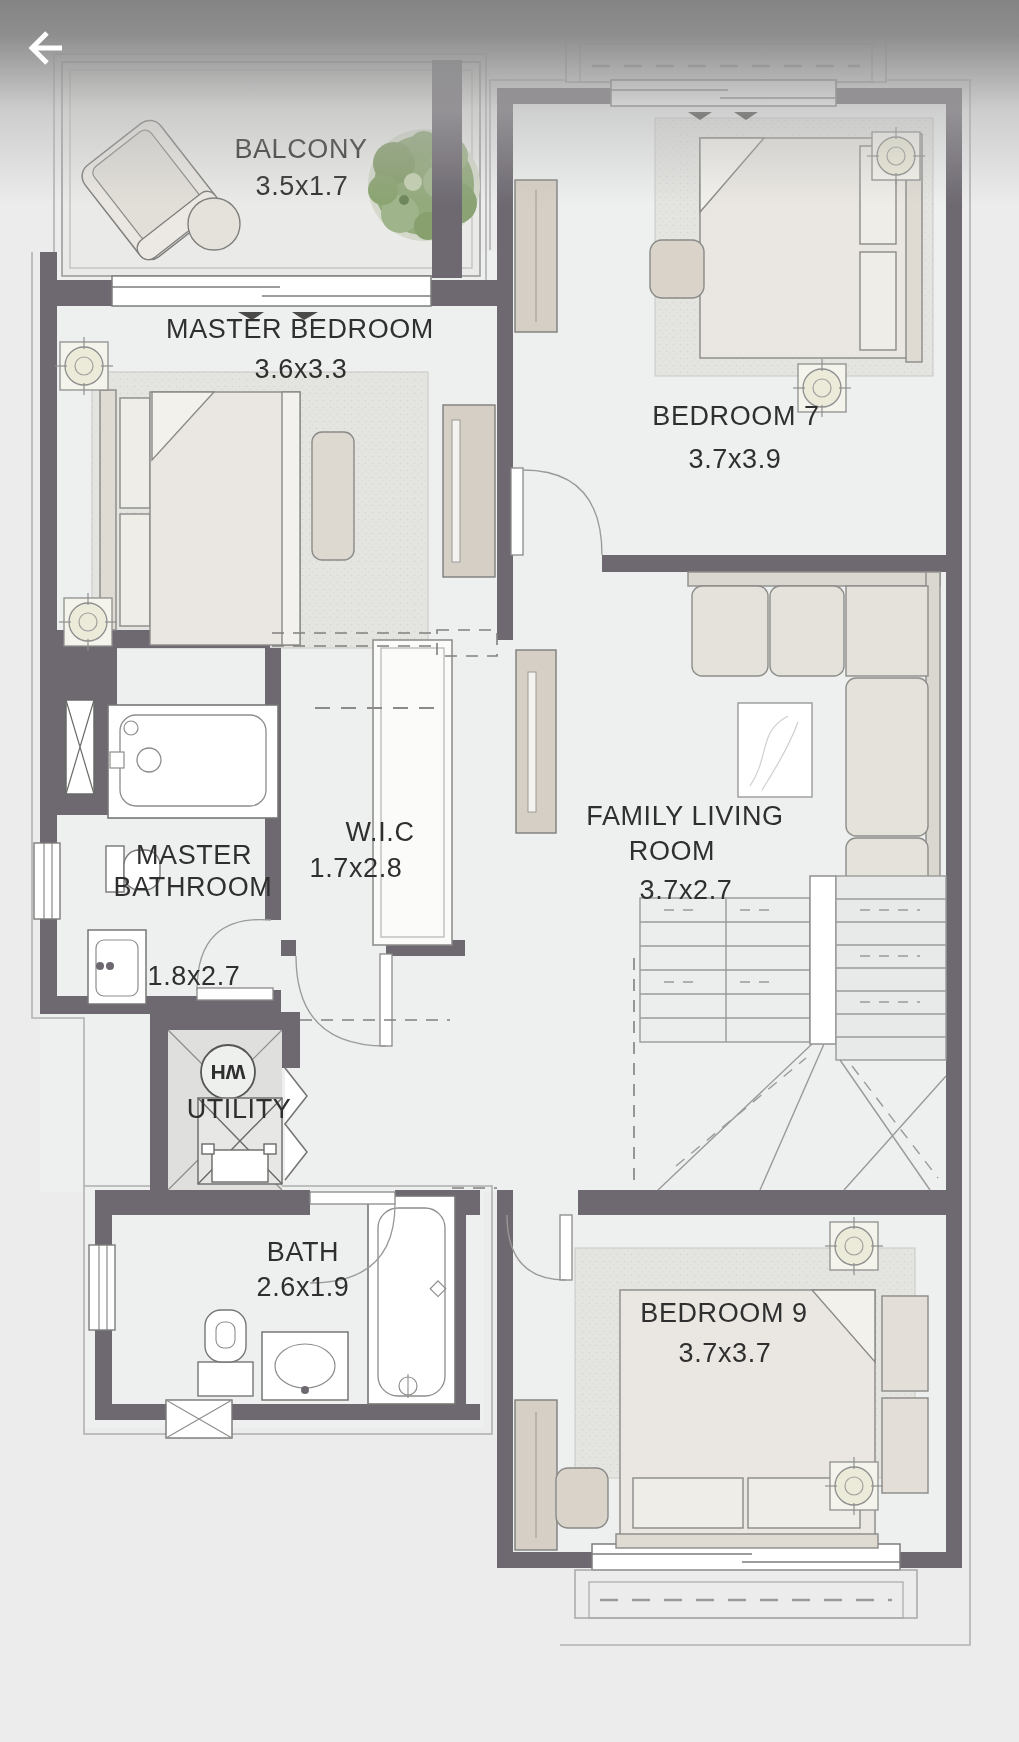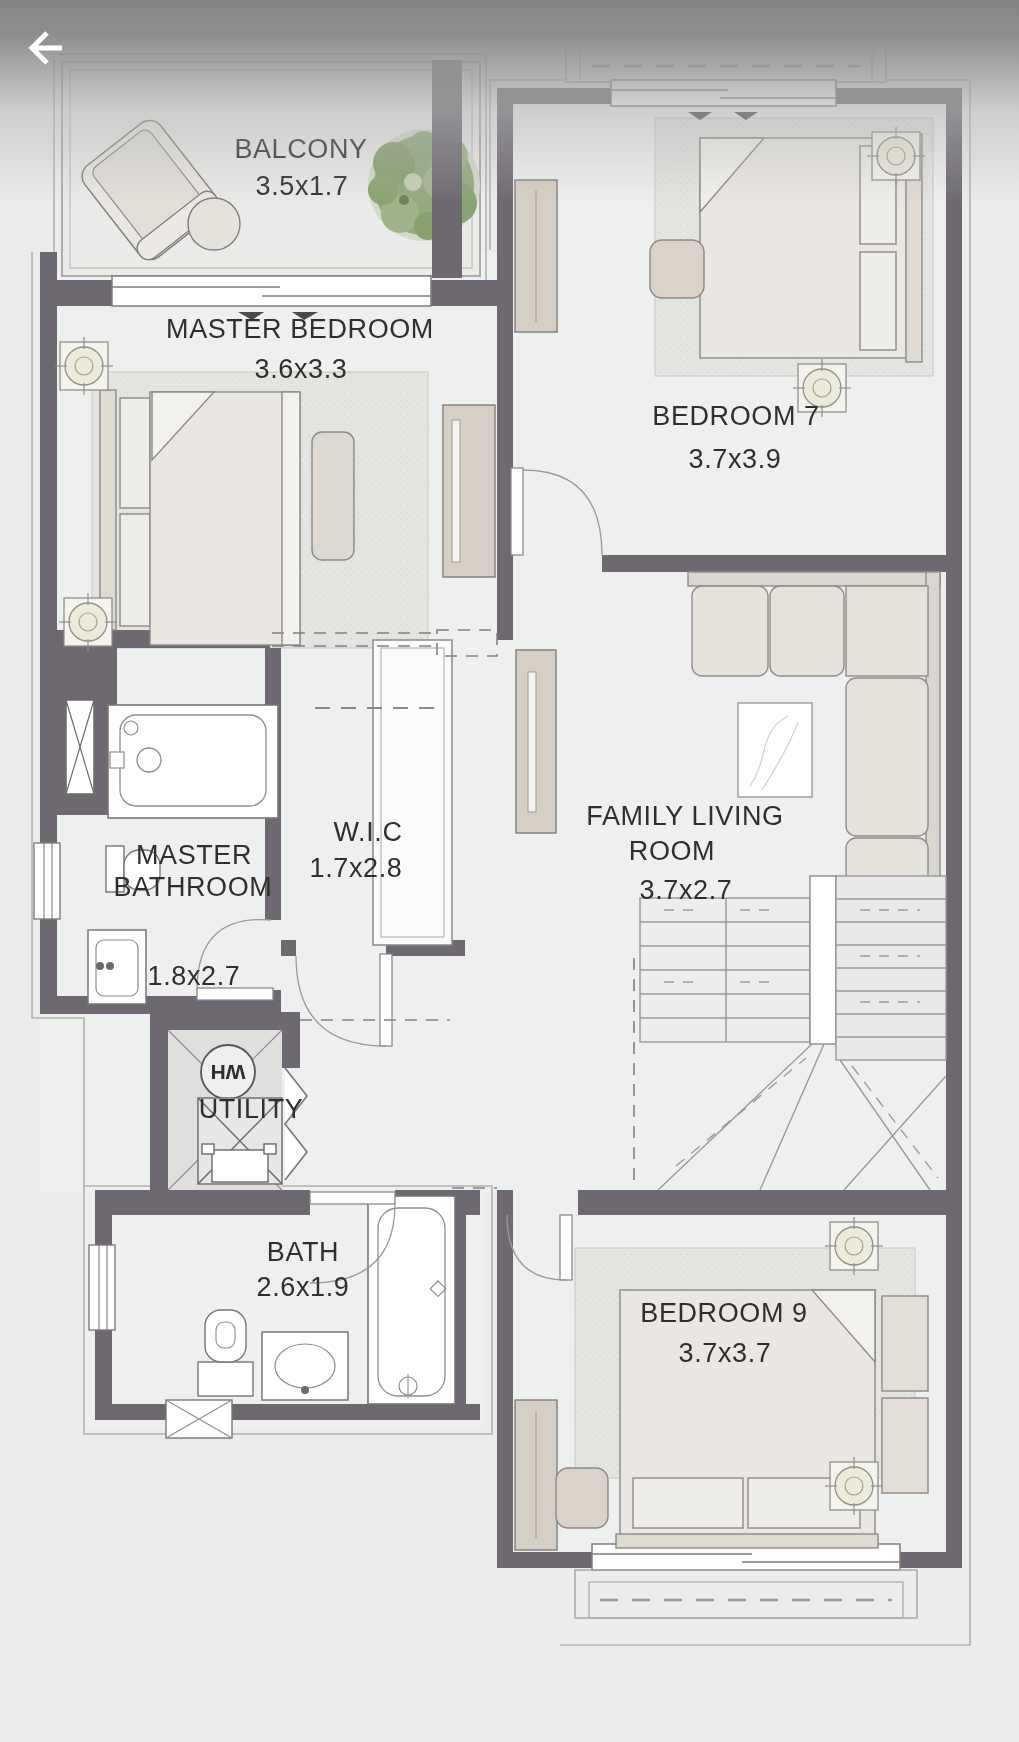--- a/index.html
+++ b/index.html
@@ -346,28 +346,28 @@
       <div class="room-label" style="left:300px;top:329px">MASTER BEDROOM</div>
       <div class="room-label" style="left:301px;top:369px">3.6x3.3</div>
 
       <div class="room-label" style="left:736px;top:416px">BEDROOM 7</div>
       <div class="room-label" style="left:735px;top:459px">3.7x3.9</div>
 
       <div class="room-label" style="left:194px;top:855px">MASTER</div>
       <div class="room-label" style="left:193px;top:887px">BATHROOM</div>
       <div class="room-label" style="left:194px;top:976px">1.8x2.7</div>
 
-      <div class="room-label" style="left:368px;top:832px">W.I.C</div>
+      <div class="room-label" style="left:380px;top:832px">W.I.C</div>
       <div class="room-label" style="left:356px;top:868px">1.7x2.8</div>
 
       <div class="room-label" style="left:685px;top:816px">FAMILY LIVING</div>
       <div class="room-label" style="left:672px;top:851px">ROOM</div>
       <div class="room-label" style="left:686px;top:890px">3.7x2.7</div>
 
-      <div class="room-label" style="left:251px;top:1109px">UTILITY</div>
+      <div class="room-label" style="left:239px;top:1109px">UTILITY</div>
 
       <div class="room-label" style="left:303px;top:1252px">BATH</div>
       <div class="room-label" style="left:303px;top:1287px">2.6x1.9</div>
 
       <div class="room-label" style="left:724px;top:1313px">BEDROOM 9</div>
       <div class="room-label" style="left:725px;top:1353px">3.7x3.7</div>
     </div>
   </div>
 
   <div class="top-fade"></div>

